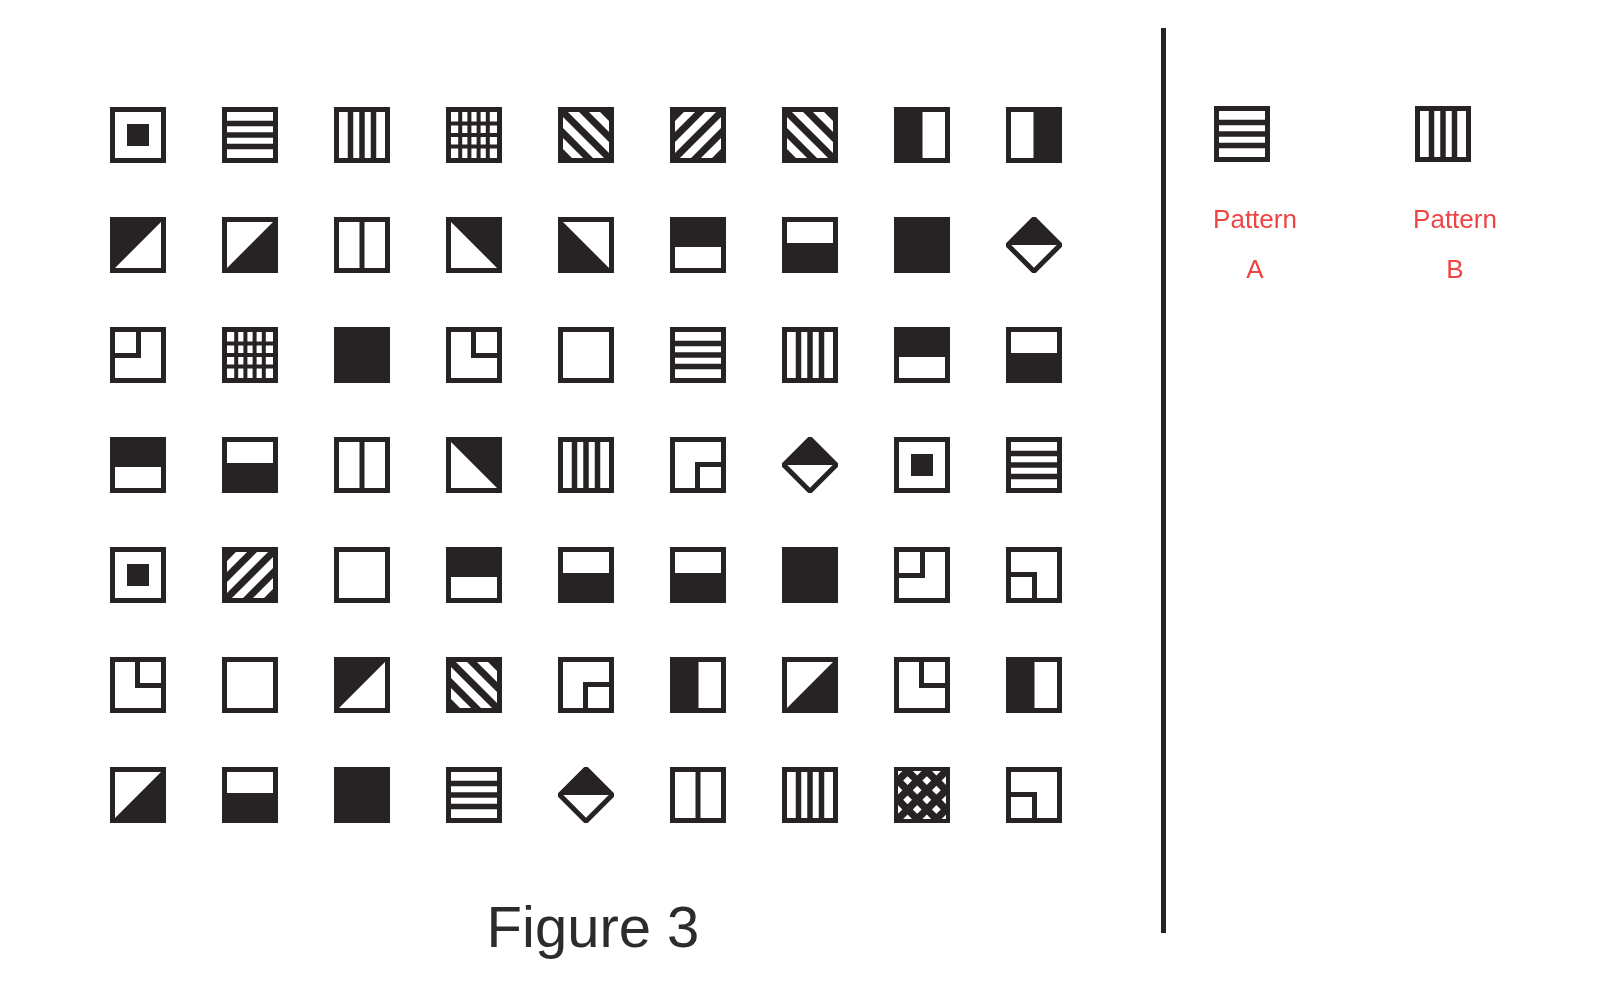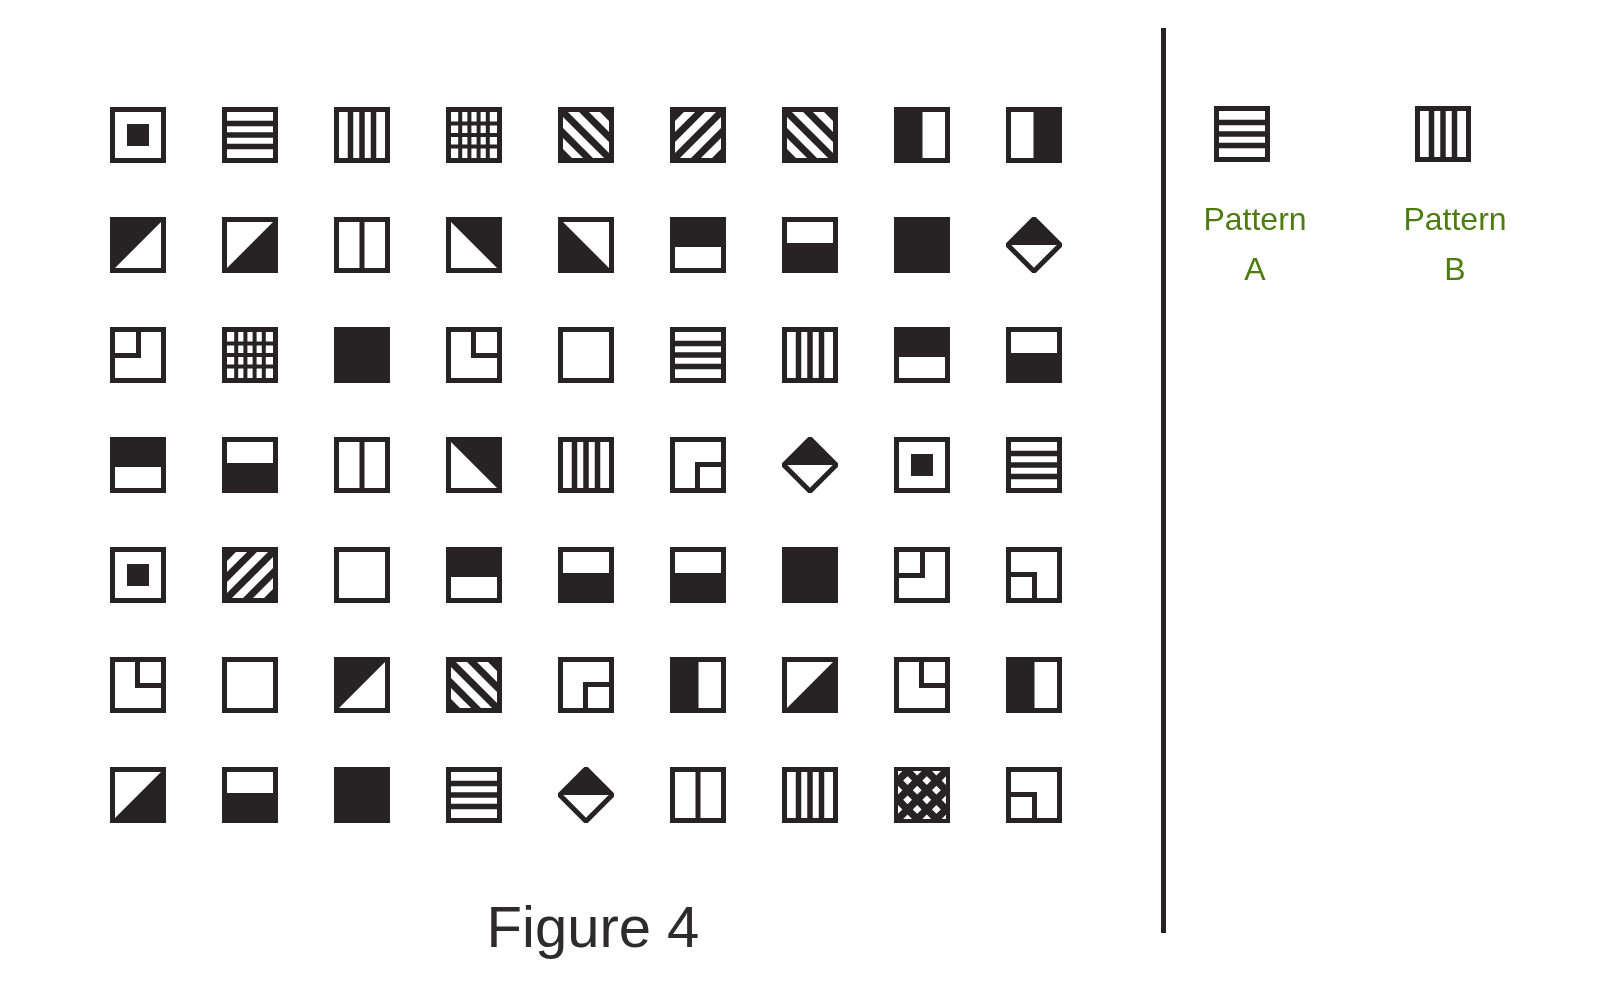--- a/index.html
+++ b/index.html
@@ -21,21 +21,21 @@
   .divider{
     position:absolute;left:1161px;top:28px;width:5px;height:905px;
     background:#272324;
   }
   .legend-swatch{position:absolute;width:56px;height:56px;top:106px;}
   .legend-swatch svg{display:block;}
   #swatch-a{left:1214px;}
   #swatch-b{left:1415px;}
   .legend-label{
     position:absolute;top:194px;width:180px;text-align:center;
-    font-size:32px;line-height:50px;color:#4d7c0f;
+    font-size:26px;line-height:50px;color:#ef4444;
   }
   #label-a{left:1165px;}
   #label-b{left:1365px;}
   .caption{
     position:absolute;left:393px;top:893px;width:400px;
     text-align:center;font-size:58px;color:#2e2b2c;
   }
 </style>
 </head>
 <body>
@@ -474,15 +474,15 @@
           <rect x="2.5" y="2.5" width="51" height="51" fill="none" stroke="#272324" stroke-width="5"></rect>
           <line x1="16.5" y1="4" x2="16.5" y2="52" stroke="#272324" stroke-width="5.5"></line>
           <line x1="28" y1="4" x2="28" y2="52" stroke="#272324" stroke-width="5.5"></line>
           <line x1="39.5" y1="4" x2="39.5" y2="52" stroke="#272324" stroke-width="5.5"></line>
         </svg></span></div>
   <div class="legend-label" id="label-b">
     <div>Pattern</div>
     <div>B</div>
   </div>
 
-  <div class="caption">Figure 4</div>
+  <div class="caption">Figure 3</div>
 
 </div>
 
 </body></html>

